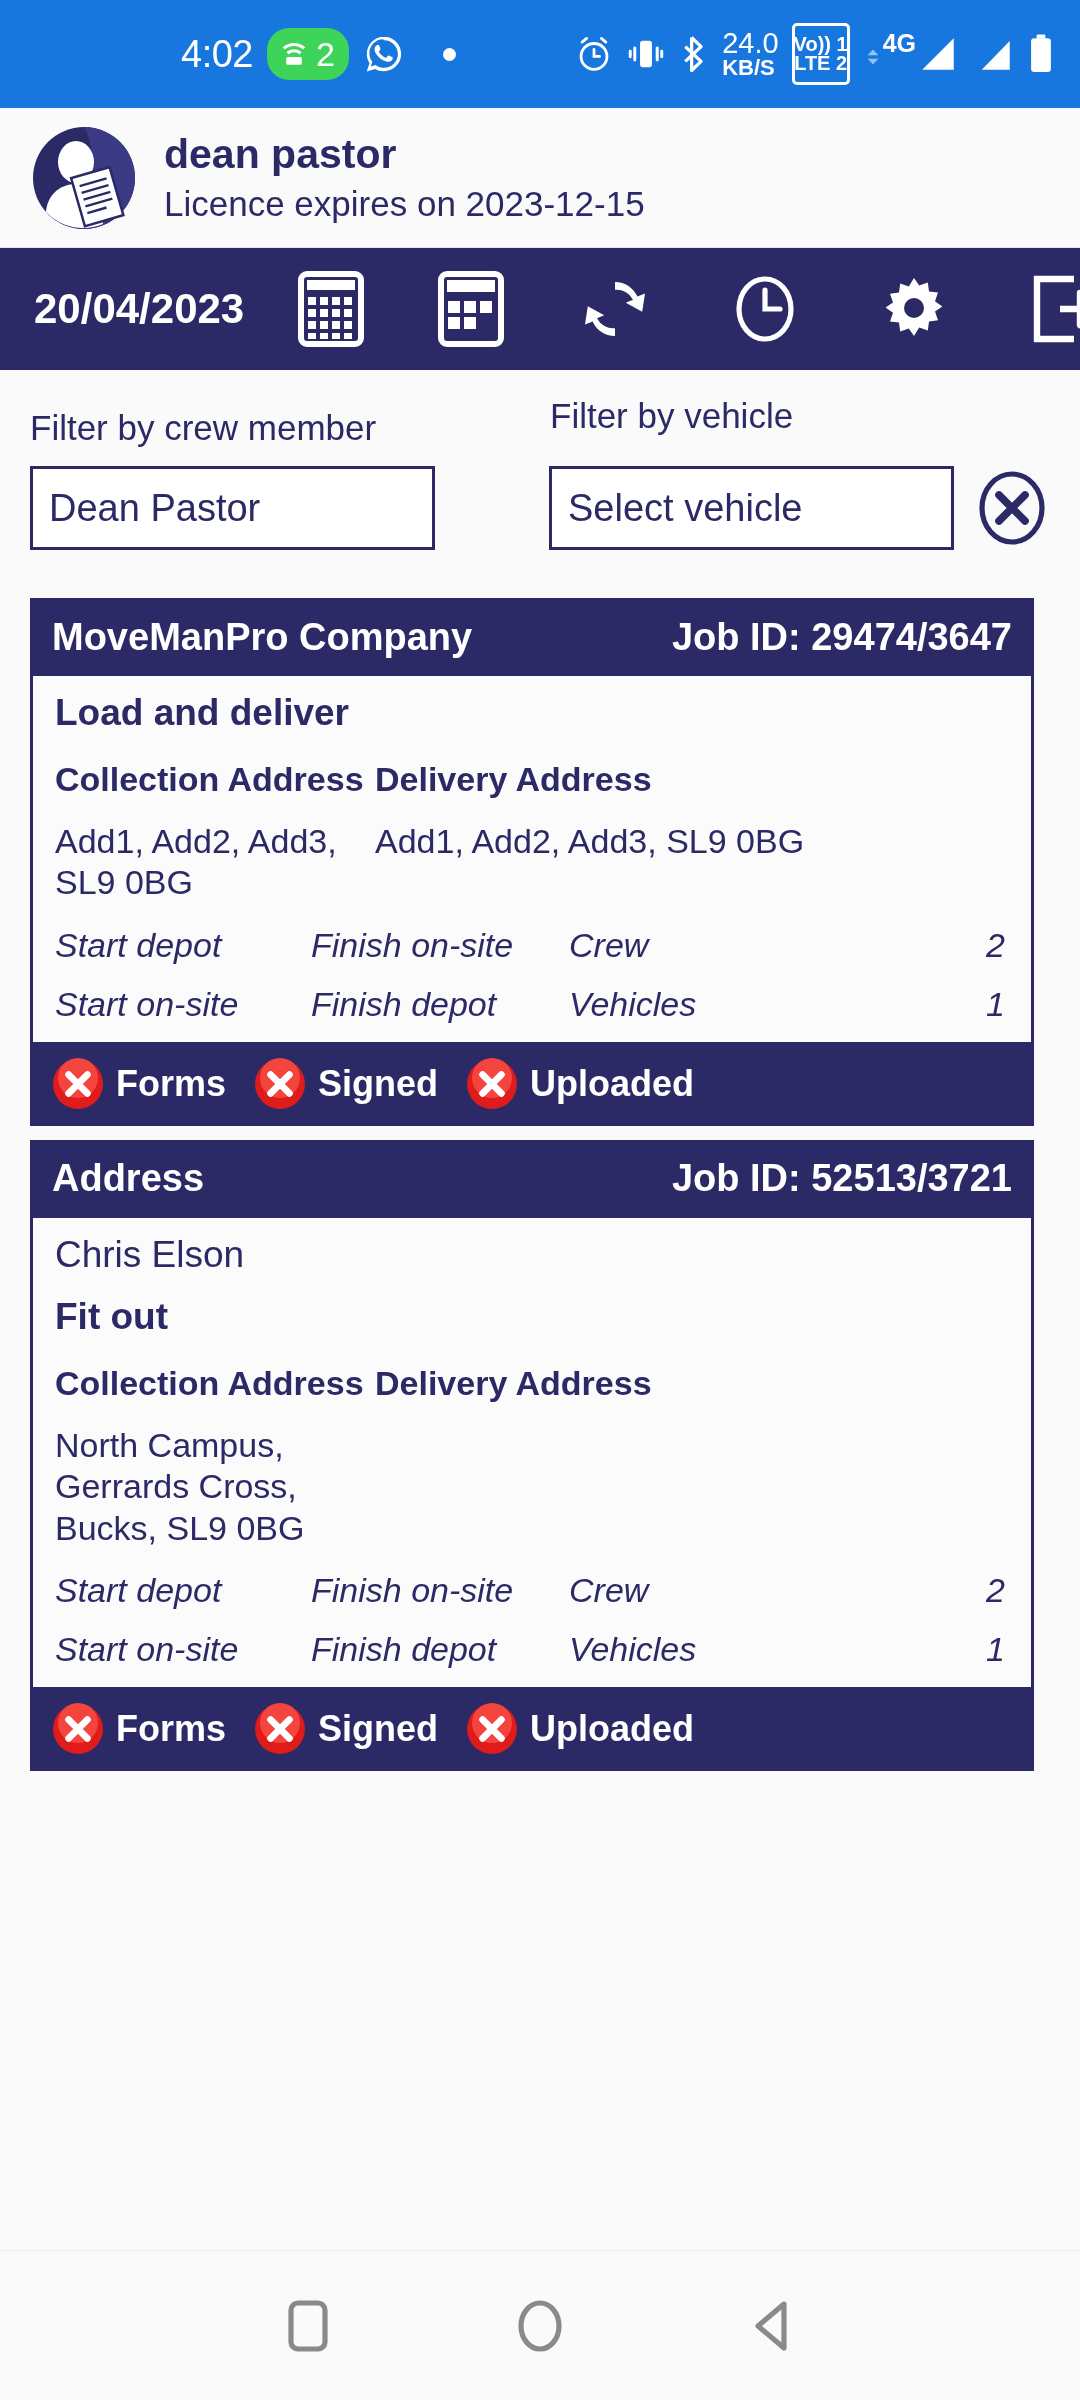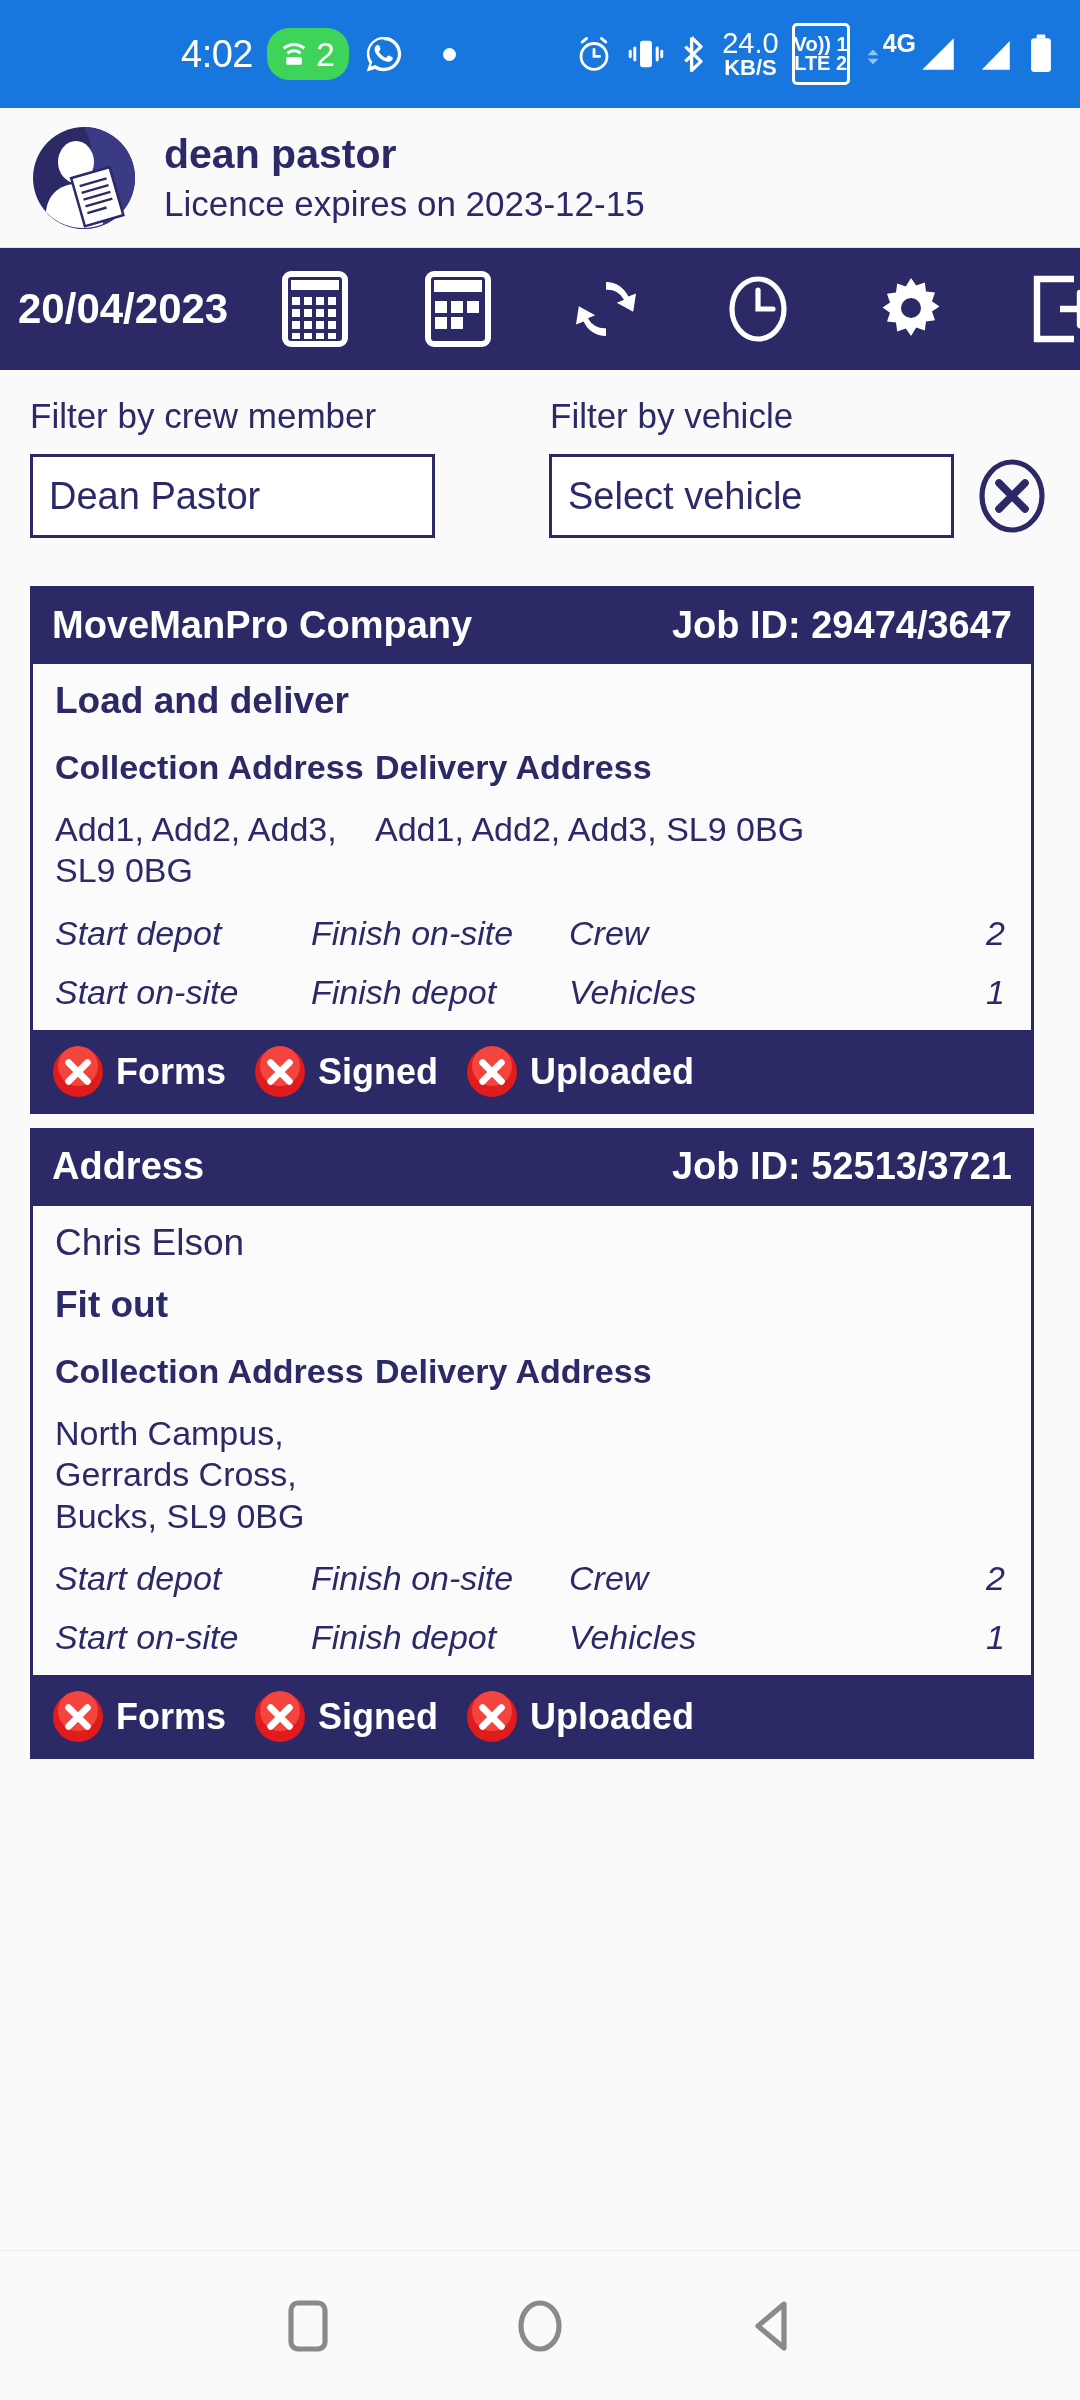--- a/index.html
+++ b/index.html
@@ -20,21 +20,21 @@
   .sb-left { display:flex; align-items:center; gap:14px; flex:0 0 auto; margin-left:155px;}
   .sb-time { font-size:38px; font-weight:400; letter-spacing:-0.5px; }
   .sb-hotspot {
     background:#3DD459; border-radius:22px; height:52px;
     display:flex; align-items:center; gap:5px; padding:0 14px 0 10px;
   }
   .sb-hotspot .cnt { font-size:34px; color:#fff; }
   .sb-mid { flex:1 1 auto; display:flex; align-items:center; gap:16px; margin-left:16px;}
   .sb-dot { width:13px; height:13px; border-radius:50%; background:#fff; margin-left:22px;}
   .sb-right { display:flex; align-items:center; gap:13px; flex:0 0 auto; }
-  .sb-kbs { text-align:center; line-height:0.97; }
+  .sb-kbs { text-align:left; line-height:0.97; }
   .sb-kbs .n { font-size:29px; display:block; font-weight:500;}
   .sb-kbs .u { font-size:22px; display:block; font-weight:600;}
   .volte {
     border:3px solid #fff; border-radius:5px; width:58px; height:62px;
     display:flex; flex-direction:column; align-items:center; justify-content:center;
     line-height:0.95; font-size:20px; font-weight:700;
   }
   .volte span { display:block; white-space:nowrap;}
   .g4 { display:flex; align-items:flex-start; }
   .g4 .lbl { font-size:25px; font-weight:600; margin-top:-4px;}
@@ -46,31 +46,31 @@
     padding:0 30px; gap:26px; border-bottom:1px solid #e2e2e8;
   }
   .avatar { width:108px; height:108px; flex:0 0 108px; position:relative; }
   .user-txt { display:flex; flex-direction:column; gap:6px; }
   .user-name { font-size:41px; font-weight:700; color:#2B2A66; }
   .user-lic { font-size:35px; font-weight:400; color:#2B2A66; }
 
   
   .toolbar {
     flex:0 0 122px; background:#2B2A66; display:flex; align-items:center;
-    padding-left:18px; color:#fff; overflow:hidden;
+    padding-left:34px; color:#fff; overflow:hidden;
   }
   .tb-date { font-size:42px; font-weight:700; letter-spacing:0px; white-space:nowrap;}
   .tb-icons { display:flex; align-items:center; flex:1 1 auto; justify-content:space-between; padding-left:54px; }
   .tb-btn { display:flex; align-items:center; justify-content:center; }
 
   
   .filters { flex:0 0 auto; background:#fafafa; padding:26px 30px 0 30px; }
   .filter-labels { display:flex; }
   .flab { font-size:35px; color:#2B2A66; }
-  .flab.a { width:520px; }
+  .flab.a { width:520px;margin-top:12px; }
   .filter-row { display:flex; align-items:center; margin-top:18px; gap:0; }
   .fbox {
     border:3px solid #2B2A66; background:#fff; height:84px;
     display:flex; align-items:center; padding:0 16px;
     font-size:38px; color:#2B2A66; white-space:nowrap;
   }
   .fbox.a { width:406px; }
   .fbox.b { width:406px; margin-left:114px; }
   .clear-btn { margin-left:20px; width:76px; height:76px; flex:0 0 76px; }
 

